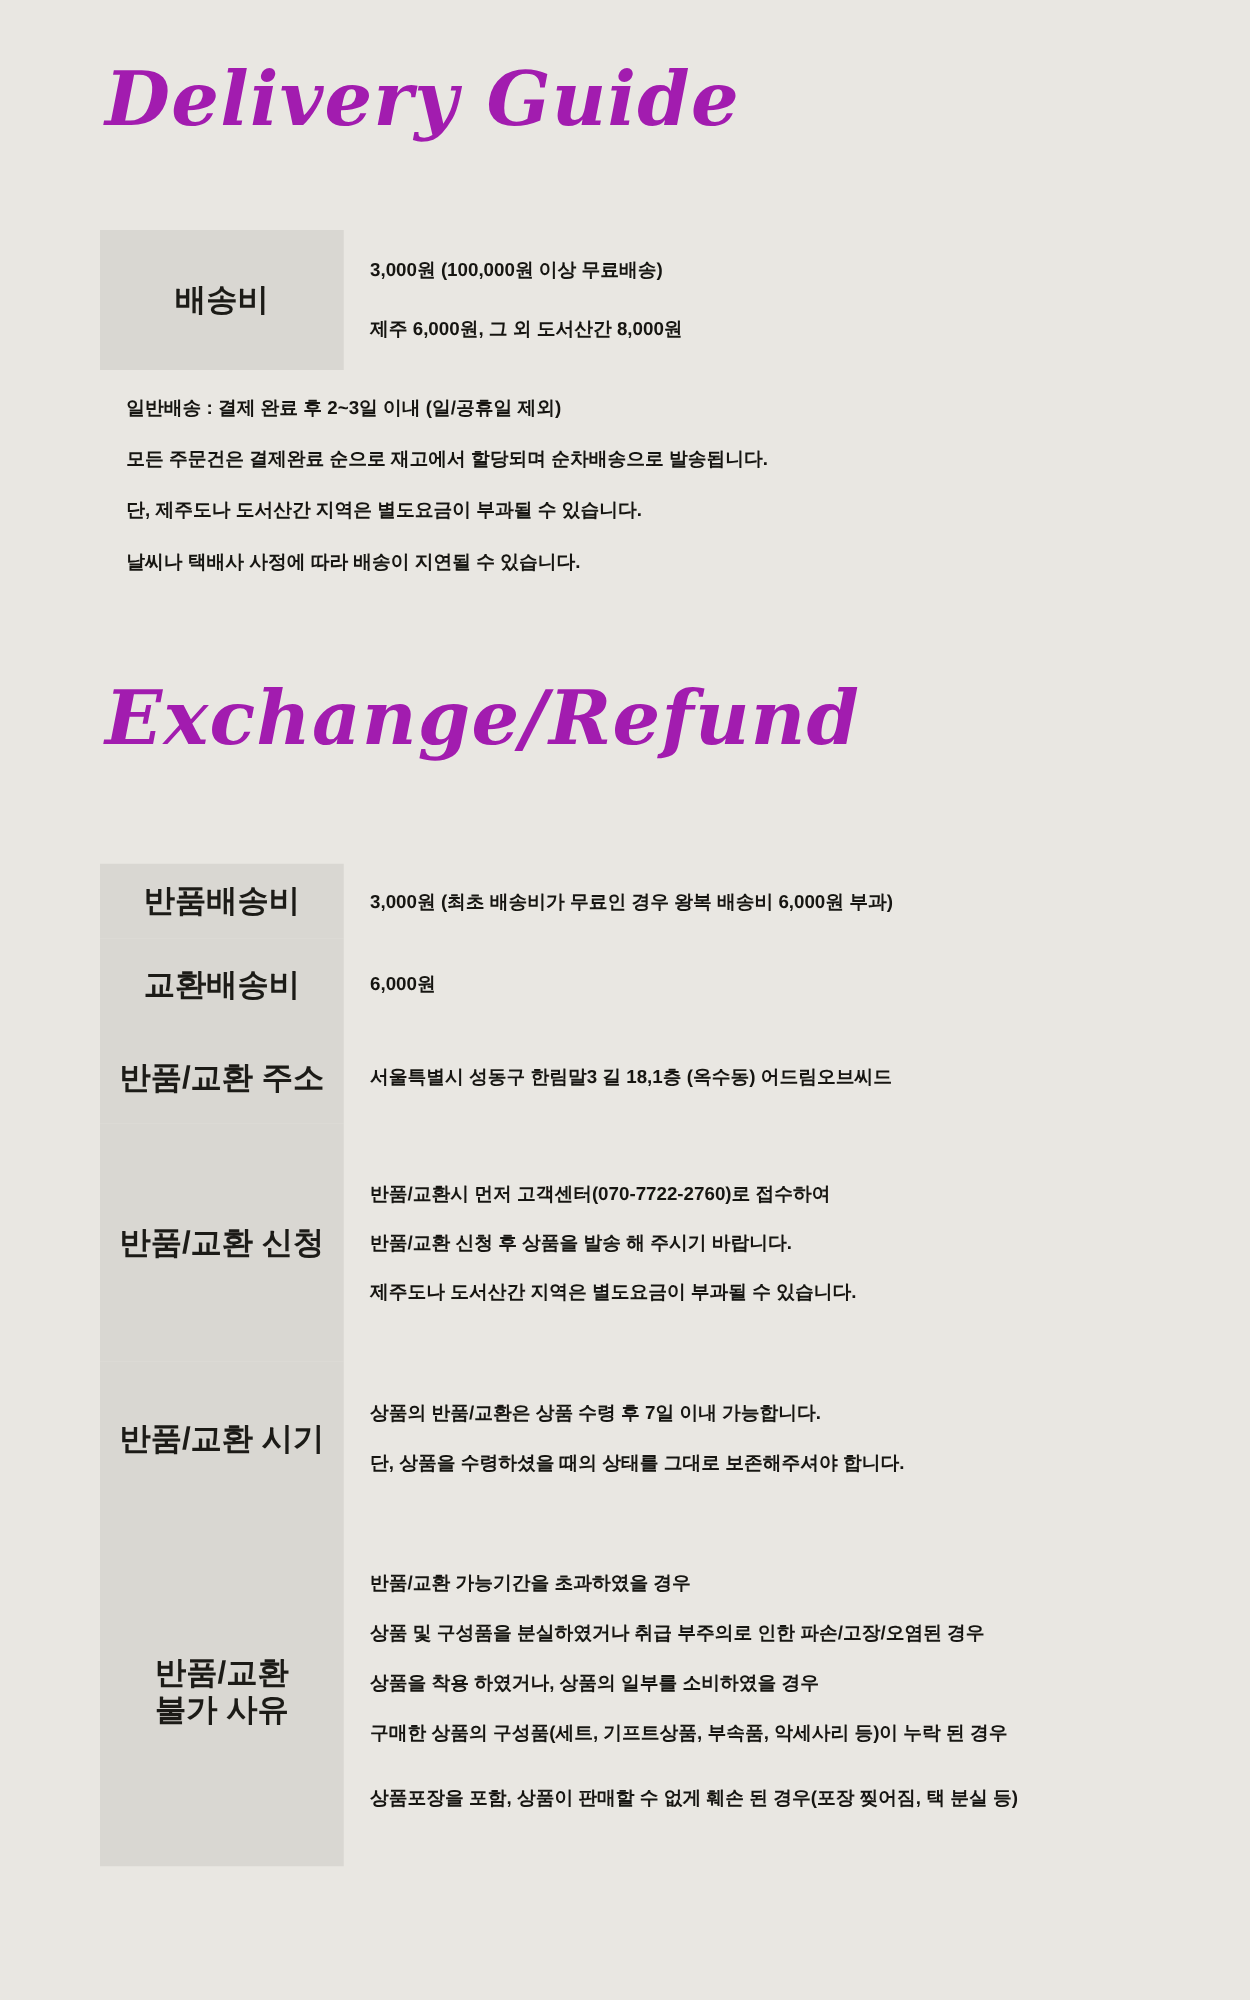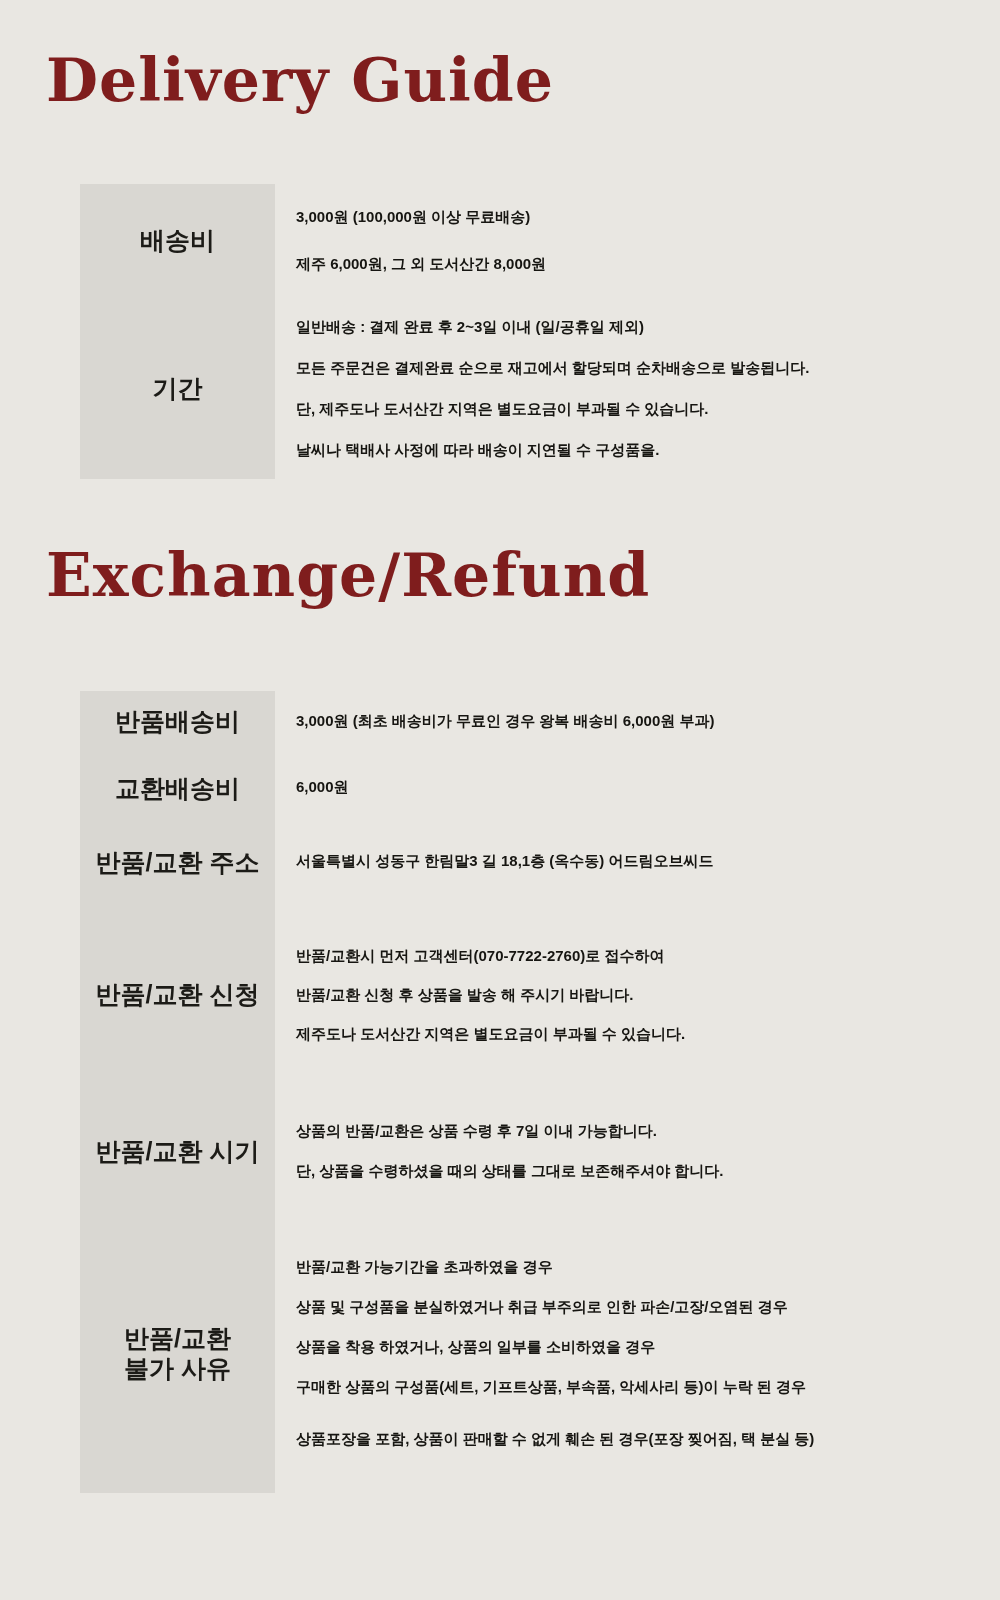--- a/index.html
+++ b/index.html
@@ -6,27 +6,28 @@
   html,body { background:#e9e7e2; }
   .page {
     position:relative;
     width:1000px; height:1600px;
     background:#e9e7e2;
     color:#1c1b17;
     font-family:"Liberation Sans", sans-serif;
     overflow:hidden;
   }
   .script-title {
-    margin-left:46px;
+    margin-left:84px;
     font-family:"DejaVu Serif", serif;
+    font-style:italic;
     font-weight:700;
     font-size:60px;
     line-height:1.2;
     letter-spacing:1px;
-    color:#7f1d1d;
+    color:#a21caf;
   }
   .title-delivery { padding-top:44px; }
   .title-exchange { margin-top:60px; }
   .info-table {
     margin-left:80px;
     margin-right:80px;
   }
   .tbl-delivery { margin-top:68px; }
   .tbl-exchange { margin-top:80px; }
   .row { display:flex; }
@@ -82,28 +83,25 @@
       <div class="label-cell">
         <span>배송비</span>
       </div>
       <div class="content-cell">
         <div class="line lh47">3,000원 (100,000원 이상 무료배송)</div>
         <div class="line lh47">제주 6,000원, 그 외 도서산간 8,000원</div>
       </div>
     </div>
 
     <div class="row t1r2">
-      <div class="label-cell">
-        <span>기간</span>
-      </div>
       <div class="content-cell">
         <div class="line lh41">일반배송 : 결제 완료 후 2~3일 이내 (일/공휴일 제외)</div>
         <div class="line lh41">모든 주문건은 결제완료 순으로 재고에서 할당되며 순차배송으로 발송됩니다.</div>
         <div class="line lh41">단, 제주도나 도서산간 지역은 별도요금이 부과될 수 있습니다.</div>
-        <div class="line lh41">날씨나 택배사 사정에 따라 배송이 지연될 수 구성품을.</div>
+        <div class="line lh41">날씨나 택배사 사정에 따라 배송이 지연될 수 있습니다.</div>
       </div>
     </div>
 
   </div>
 
   <h1 class="script-title title-exchange">Exchange/Refund</h1>
 
   <div class="info-table tbl-exchange">
 
     <div class="row t2r1">

